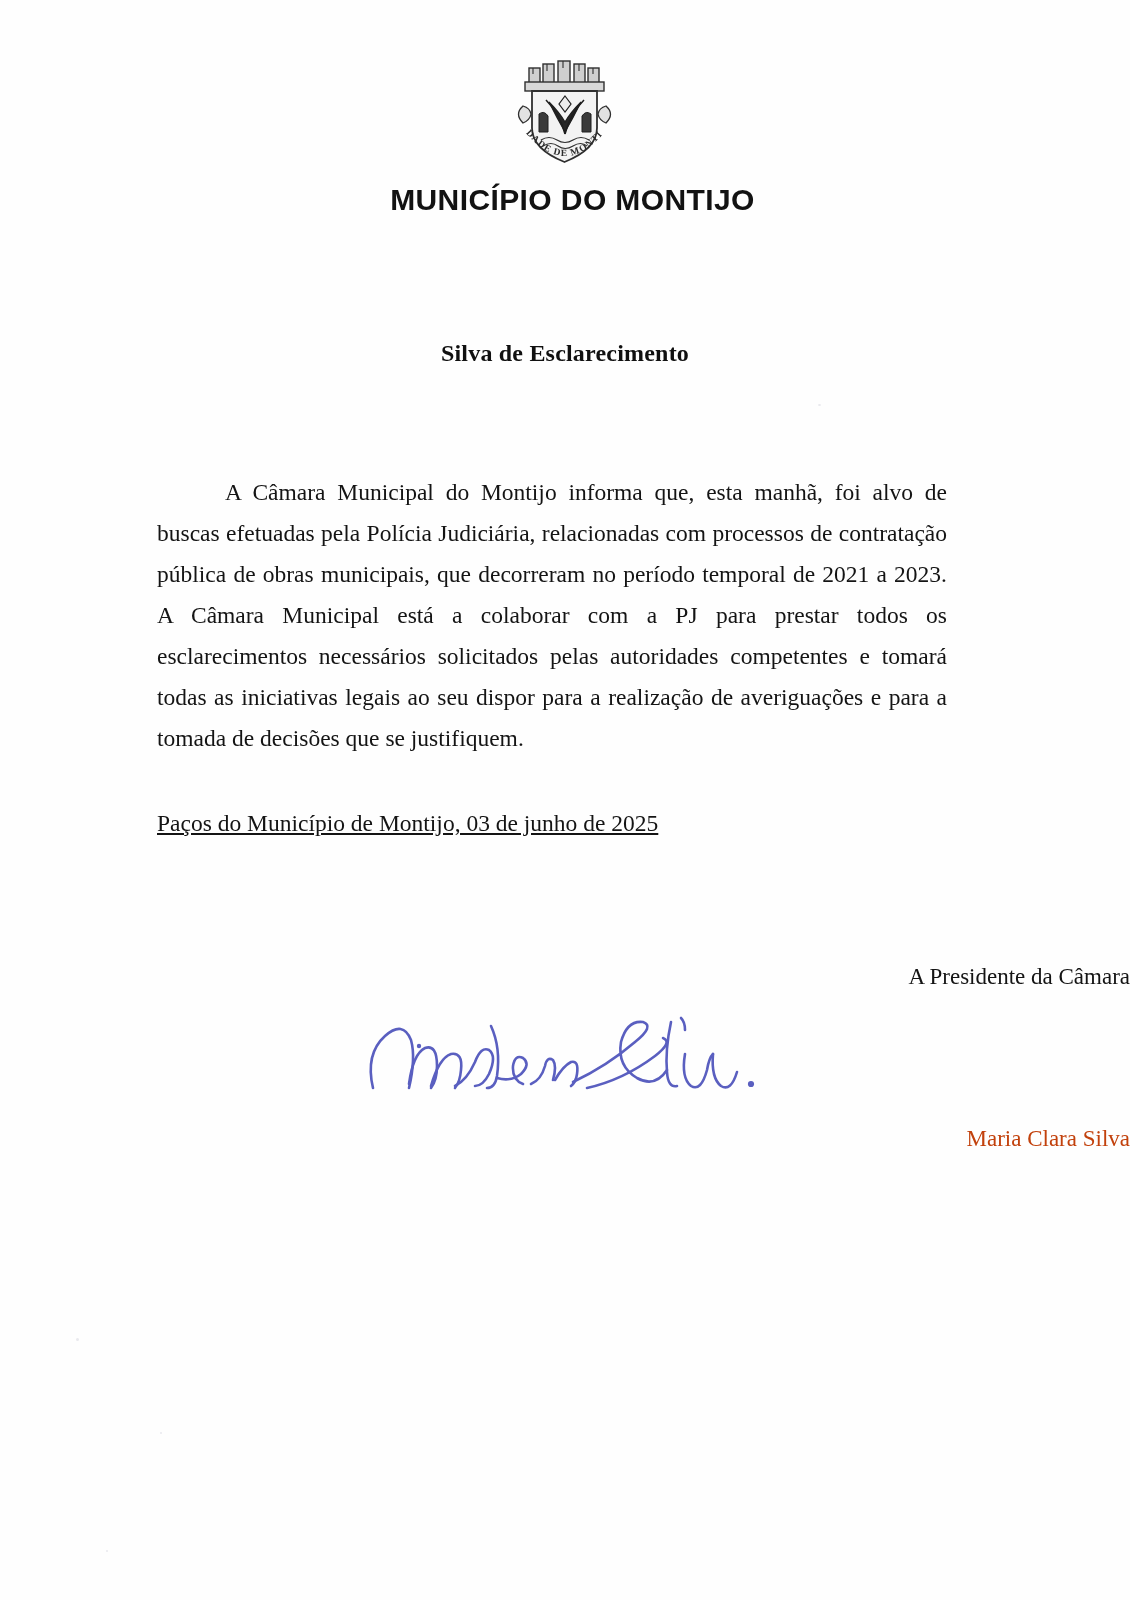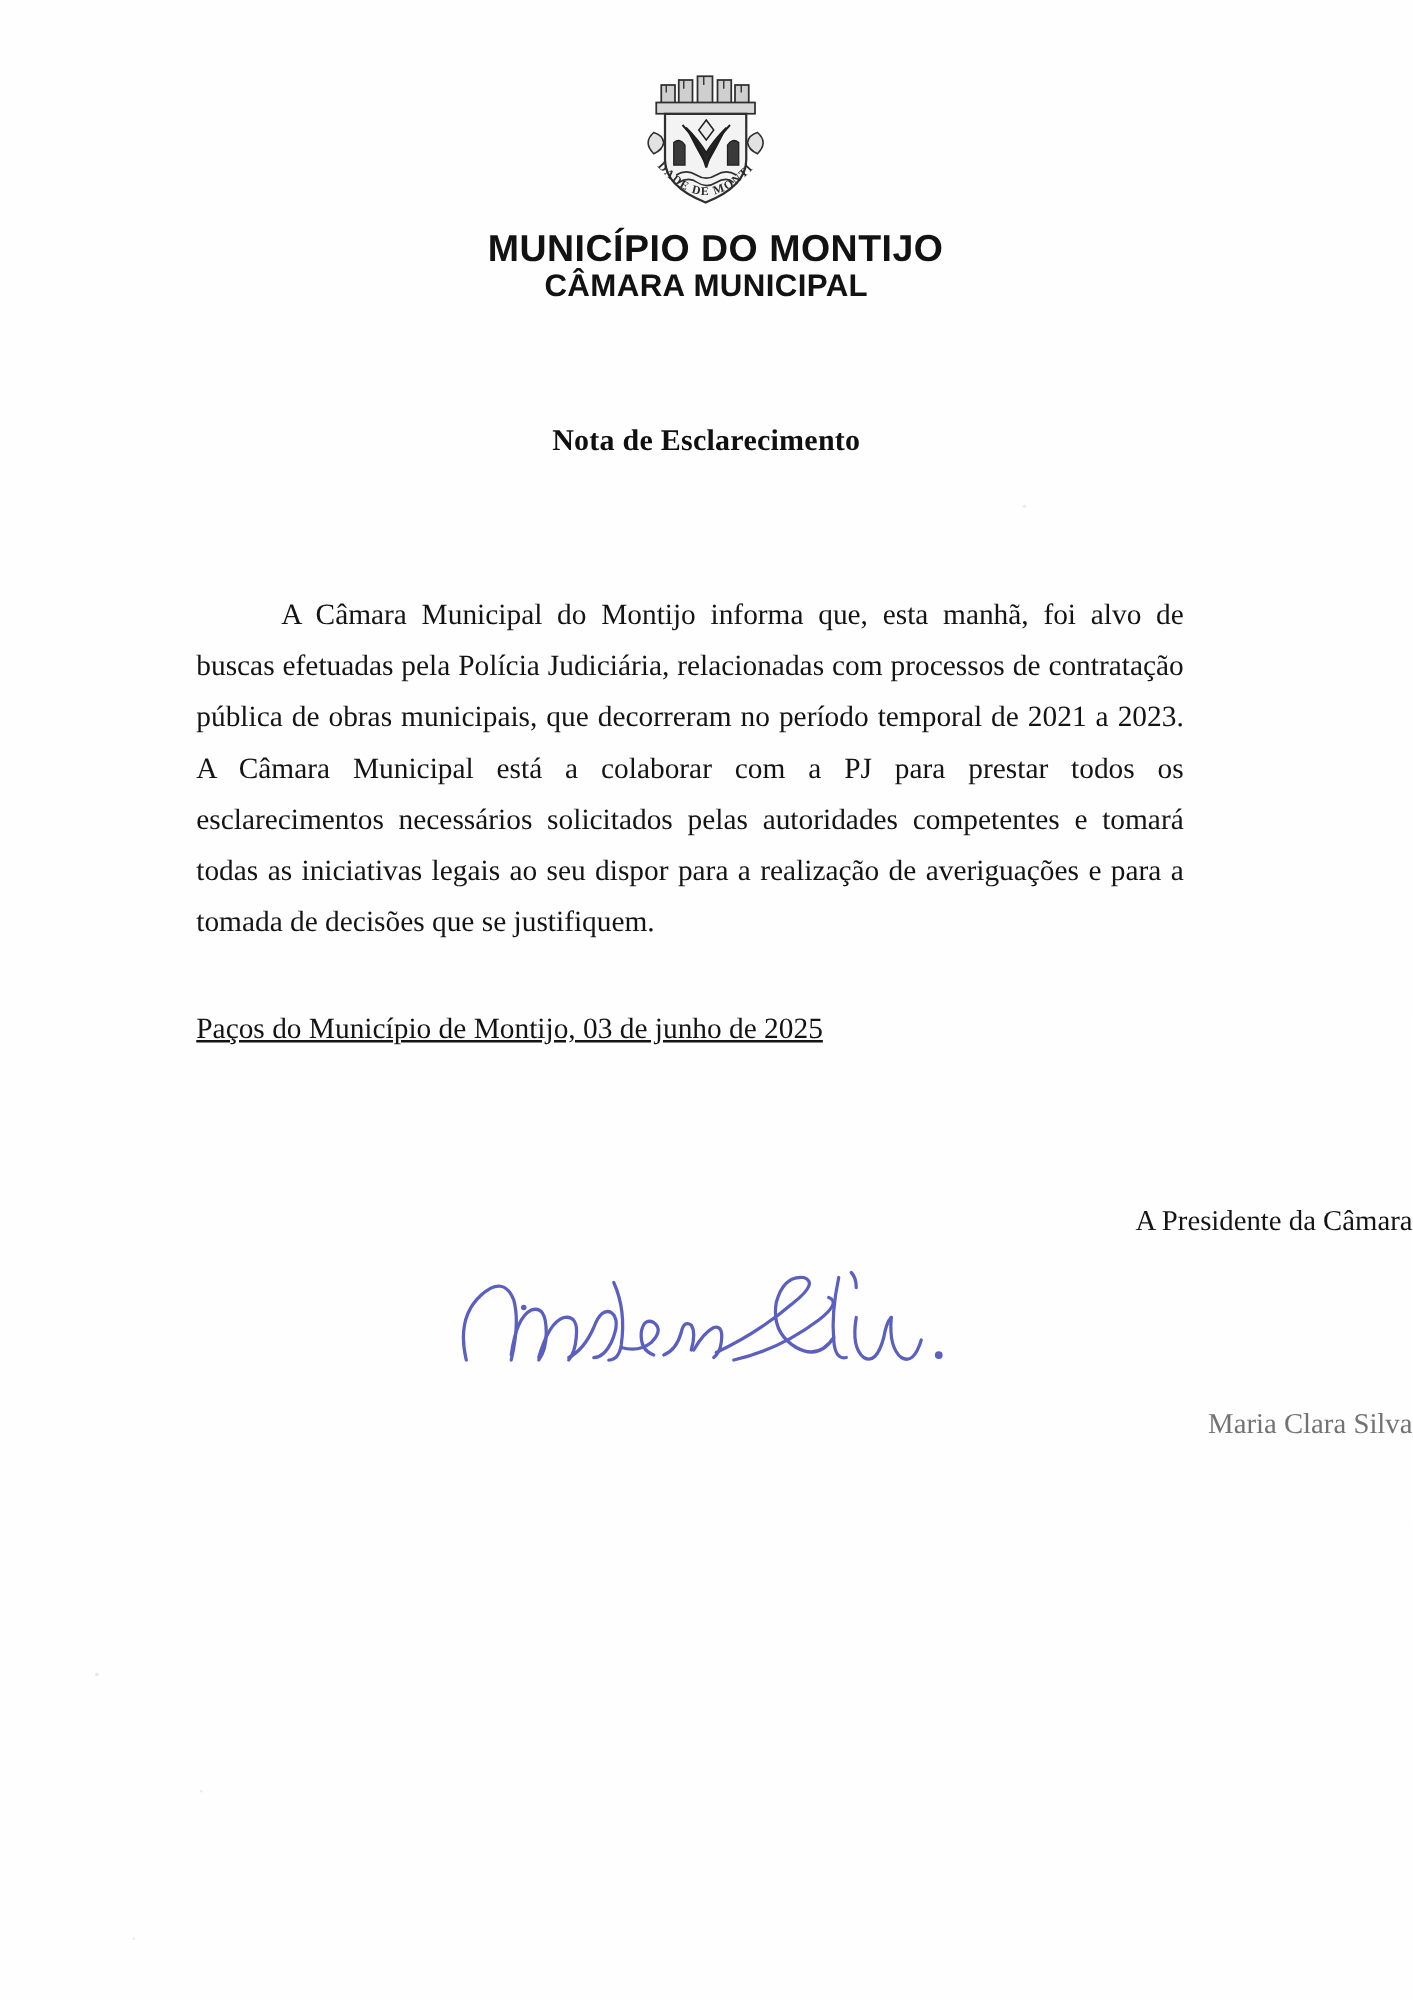--- a/index.html
+++ b/index.html
@@ -106,21 +106,21 @@
   }
   .sign-mark {
     display: block;
     margin: 4px auto 0 auto;
     width: 420px;
     height: 122px;
   }
   .sign-name {
     margin-top: 6px;
     font-size: 23px;
-    color: #737373;
+    color: #c2410c;
     line-height: 30px;
   }
 
   
   .speck {
     position: absolute;
     background: #e9e9ee;
     border-radius: 50%;
     pointer-events: none;
   }
@@ -183,24 +183,23 @@
 
       <defs>
         <path id="mottoArc" d="M20 76 Q59.5 124 100 76" fill="none"></path>
       </defs>
       <text font-family="Liberation Serif, serif" font-size="9.5" font-weight="bold" letter-spacing="1.1" fill="#2b2b2b">
         <textPath href="#mottoArc" startOffset="50%" text-anchor="middle">CIDADE DE MONTIJO</textPath>
       </text>
     </svg>
 
     <div class="org-name">MUNICÍPIO DO MONTIJO</div>
-    <div class="org-sub">CÂMARA MUNICIPAL</div>
   </div>
 
-  <div class="doc-title">Nota de Esclarecimento</div>
+  <div class="doc-title">Silva de Esclarecimento</div>
 
   <div class="body-block">
     <p class="body-para">A Câmara Municipal do Montijo informa que, esta manhã, foi alvo de buscas efetuadas pela Polícia Judiciária, relacionadas com processos de contratação pública de obras municipais, que decorreram no período temporal de 2021 a 2023. A Câmara Municipal está a colaborar com a PJ para prestar todos os esclarecimentos necessários solicitados pelas autoridades competentes e tomará todas as iniciativas legais ao seu dispor para a realização de averiguações e para a tomada de decisões que se justifiquem.</p>
   </div>
 
   <div class="date-line">Paços do Município de Montijo, 03 de junho de 2025</div>
 
   <div class="sign-block">
     <div class="sign-role">A Presidente da Câmara</div>
 

